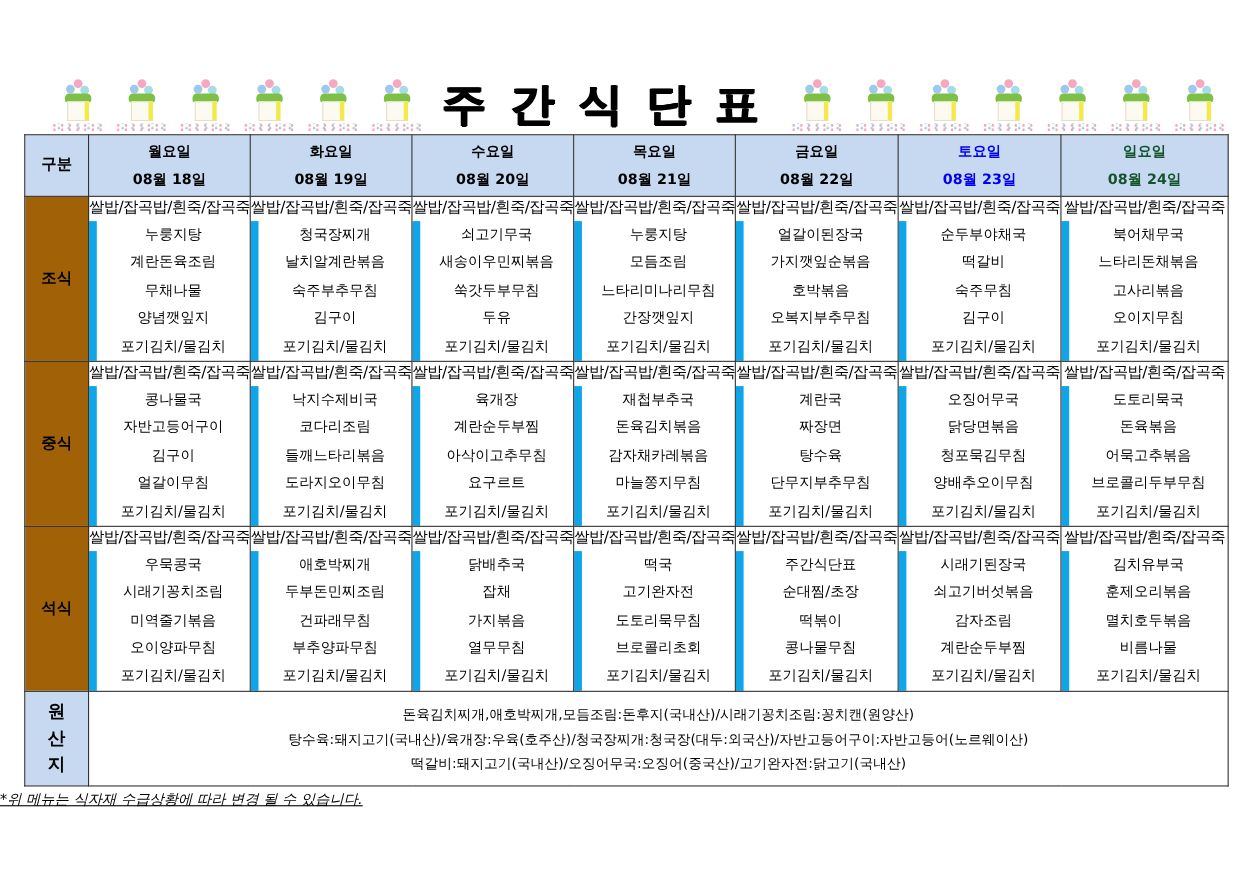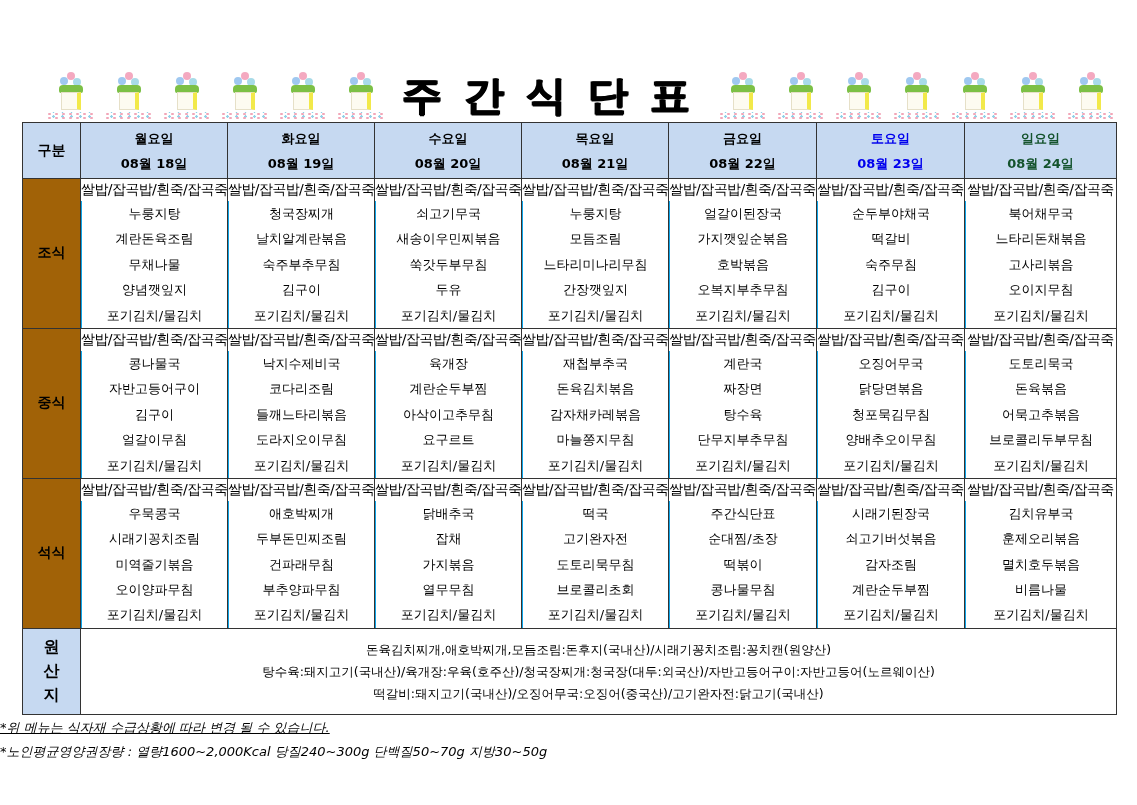--- a/index.html
+++ b/index.html
@@ -39,21 +39,21 @@
   table.menu td, table.menu th {
     border: 1px solid #333; text-align: center; vertical-align: middle;
   }
   .hdr th { background: #c6d9f1; height: 56px; font-weight: bold; font-size: 13px; line-height: 25px; }
   .hdr th.label { font-size: 14px; }
   .hdr .sat { color: #0000ee; }
   .hdr .sun { color: #14532d; }
   td.label { background: #a16207; font-weight: bold; font-size: 14px; }
   td.meal { padding: 0; vertical-align: top; border-left: 1px solid #333; border-right: 1px solid #333; }
   .rice { font-size: 14px; line-height: 20px; height: 22px; white-space: nowrap; letter-spacing: -0.6px; overflow: hidden; }
-  .dishes { border-left: 1px solid #0ea5e9; }
+  .dishes { border-left: 7px solid #0ea5e9; }
   .dish { font-size: 13px; line-height: 25.4px; height: 25.4px; white-space: nowrap; }
   td.origin-label { background: #c6d9f1; font-weight: bold; font-size: 16px; line-height: 24px; height: 86px; }
   td.origin-text { font-size: 12.5px; line-height: 22px; padding-top: 2px; }
   .notes { position: absolute; left: 0; top: 717px; width: 1137px; text-align: left; font-style: italic; }
   .notes .n1 { font-size: 13px; text-decoration: underline; line-height: 22px; }
   .notes .n2 { font-size: 13px; line-height: 26px; }
 </style>
 </head>
 <body>
 
@@ -467,14 +467,13 @@
         <div>돈육김치찌개,애호박찌개,모듬조림:돈후지(국내산)/시래기꽁치조림:꽁치캔(원양산)</div>
         <div>탕수육:돼지고기(국내산)/육개장:우육(호주산)/청국장찌개:청국장(대두:외국산)/자반고등어구이:자반고등어(노르웨이산)</div>
         <div>떡갈비:돼지고기(국내산)/오징어무국:오징어(중국산)/고기완자전:닭고기(국내산)</div>
       </td>
     </tr>
   </tbody>
 </table>
 
 <div class="notes">
   <div class="n1">*위 메뉴는 식자재 수급상황에 따라 변경 될 수 있습니다.</div>
-  <div class="n2">*노인평균영양권장량 : 열량1600~2,000Kcal 당질240~300g 단백질50~70g 지방30~50g</div>
 </div>
 
 </body></html>

